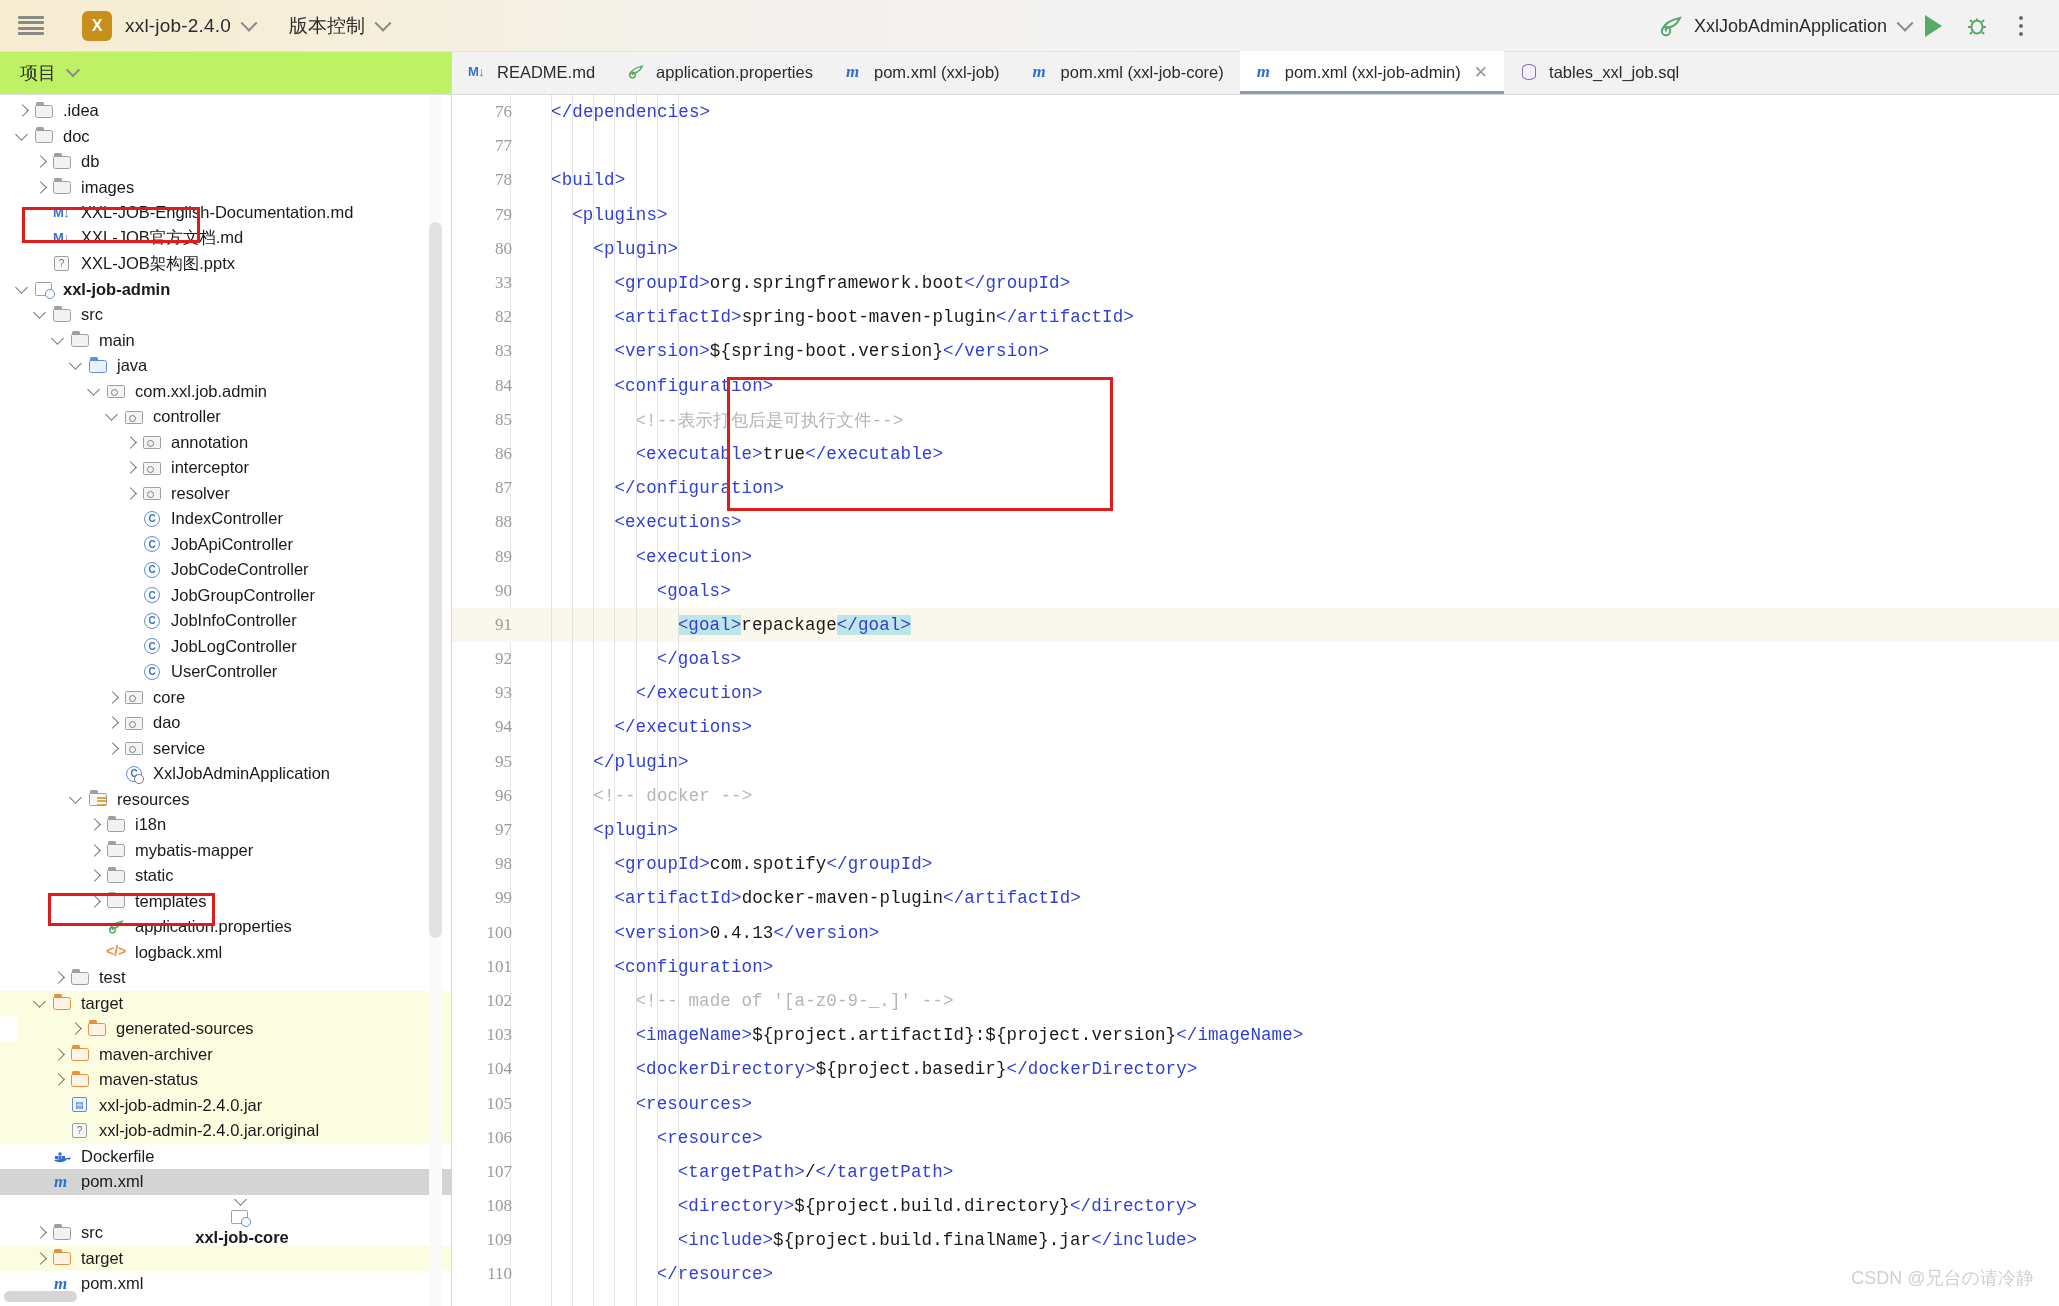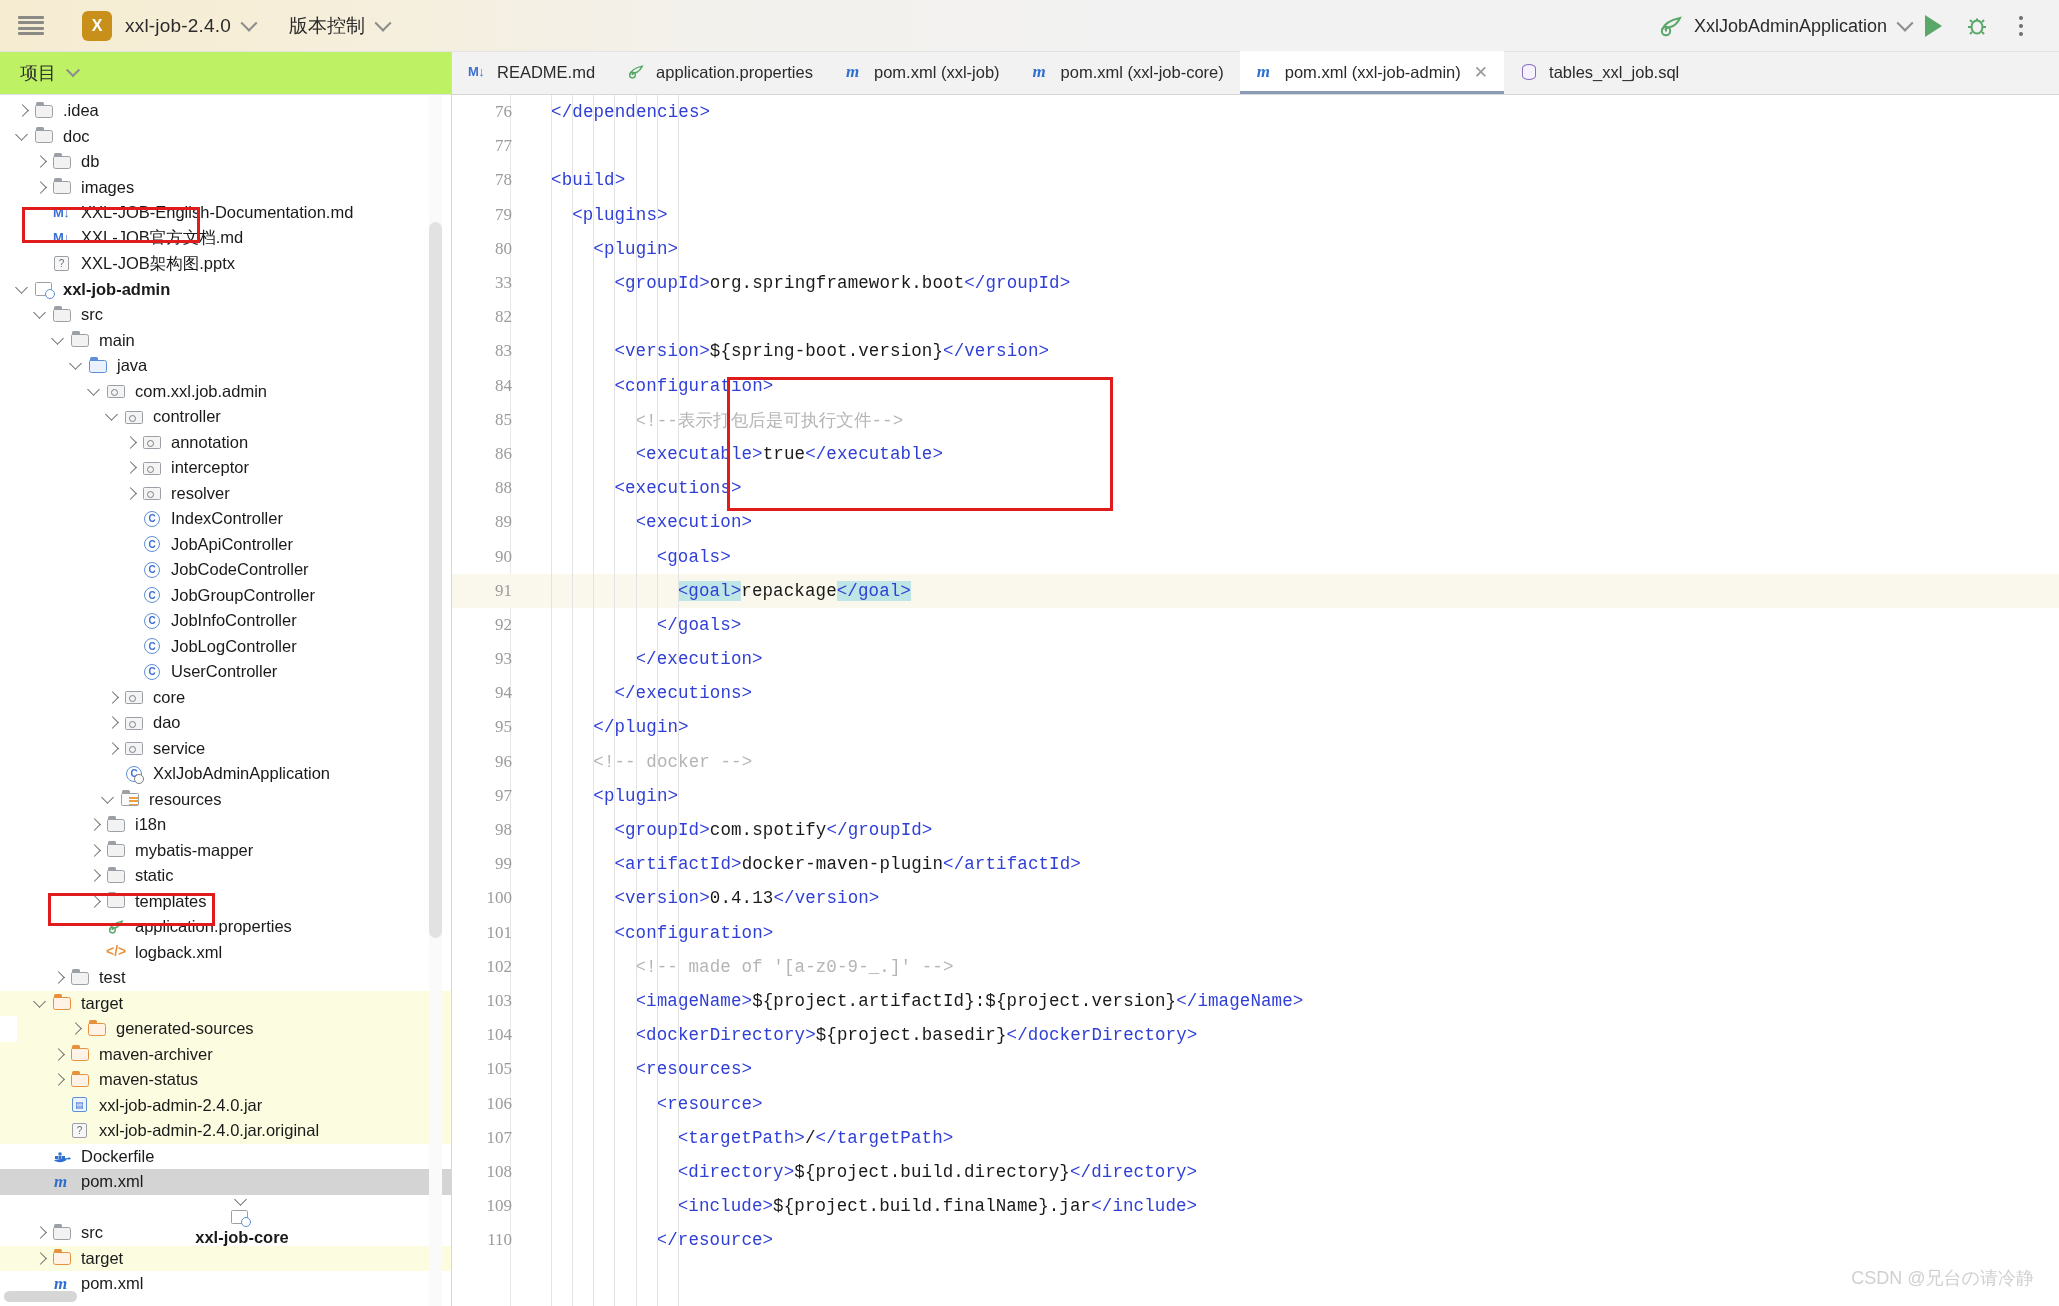--- a/index.html
+++ b/index.html
@@ -371,21 +371,21 @@
             </span>
             <span class="tlabel">service</span>
           </div>
           <div class="trow" style="padding-left: 106px;">
             <span class="arrow none"></span>
             <span class="ico">
               <span class="cls runnable">C</span>
             </span>
             <span class="tlabel">XxlJobAdminApplication</span>
           </div>
-          <div class="trow" style="padding-left: 70px; margin-left: 32px;">
+          <div class="trow" style="padding-left: 70px;">
             <span class="arrow d"></span>
             <span class="ico">
               <span class="resf"></span>
             </span>
             <span class="tlabel">resources</span>
           </div>
           <div class="trow" style="padding-left: 88px;">
             <span class="arrow r"></span>
             <span class="ico">
               <span class="f-gray"></span>
@@ -579,25 +579,26 @@
           </div>
         </div>
       <div class="editor" id="editor">
         <div class="gutter-border"></div>
       <div class="code-line"><span class="gutter-n">76</span><span class="code-txt" style="padding-left: 21.1px;"><span class="tagc">&lt;/dependencies&gt;</span></span></div>
           <div class="code-line"><span class="gutter-n">77</span><span class="code-txt" style="padding-left: 0px;"></span></div>
           <div class="code-line"><span class="gutter-n">78</span><span class="code-txt" style="padding-left: 21.1px; text-align: center;"><span class="tagc">&lt;build&gt;</span></span></div>
           <div class="code-line"><span class="gutter-n">79</span><span class="code-txt" style="padding-left: 42.2px;"><span class="tagc">&lt;plugins&gt;</span></span></div>
           <div class="code-line"><span class="gutter-n">80</span><span class="code-txt" style="padding-left: 63.3px;"><span class="tagc">&lt;plugin&gt;</span></span></div>
           <div class="code-line"><span class="gutter-n">33</span><span class="code-txt" style="padding-left: 84.4px;"><span class="tagc">&lt;groupId&gt;</span><span>org.springframework.boot</span><span class="tagc">&lt;/groupId&gt;</span></span></div>
-          <div class="code-line"><span class="gutter-n">82</span></div>
+          <div class="code-line"><span class="gutter-n">82</span><span class="code-txt" style="padding-left: 84.4px;"><span class="tagc">&lt;artifactId&gt;</span><span>spring-boot-maven-plugin</span><span class="tagc">&lt;/artifactId&gt;</span></span></div>
           <div class="code-line"><span class="gutter-n">83</span><span class="code-txt" style="padding-left: 84.4px;"><span class="tagc">&lt;version&gt;</span><span>${spring-boot.version}</span><span class="tagc">&lt;/version&gt;</span></span></div>
           <div class="code-line"><span class="gutter-n">84</span><span class="code-txt" style="padding-left: 84.4px;"><span class="tagc">&lt;configuration&gt;</span></span></div>
           <div class="code-line"><span class="gutter-n">85</span><span class="code-txt" style="padding-left: 105.5px;"><span class="cmt">&lt;!--表示打包后是可执行文件--&gt;</span></span></div>
           <div class="code-line"><span class="gutter-n">86</span><span class="code-txt" style="padding-left: 105.5px;"><span class="tagc">&lt;executable&gt;</span><span>true</span><span class="tagc">&lt;/executable&gt;</span></span></div>
+          <div class="code-line"><span class="gutter-n">87</span><span class="code-txt" style="padding-left: 84.4px;"><span class="tagc">&lt;/configuration&gt;</span></span></div>
           <div class="code-line"><span class="gutter-n">88</span><span class="code-txt" style="padding-left: 84.4px;"><span class="tagc">&lt;executions&gt;</span></span></div>
           <div class="code-line"><span class="gutter-n">89</span><span class="code-txt" style="padding-left: 105.5px;"><span class="tagc">&lt;execution&gt;</span></span></div>
           <div class="code-line"><span class="gutter-n">90</span><span class="code-txt" style="padding-left: 126.6px;"><span class="tagc">&lt;goals&gt;</span></span></div>
           <div class="code-line caret"><span class="gutter-n">91</span><span class="code-txt" style="padding-left: 147.7px;"><span class="tagc hl">&lt;goal&gt;</span><span>repackage</span><span class="tagc hl">&lt;/goal&gt;</span></span></div>
           <div class="code-line"><span class="gutter-n">92</span><span class="code-txt" style="padding-left: 126.6px;"><span class="tagc">&lt;/goals&gt;</span></span></div>
           <div class="code-line"><span class="gutter-n">93</span><span class="code-txt" style="padding-left: 105.5px;"><span class="tagc">&lt;/execution&gt;</span></span></div>
           <div class="code-line"><span class="gutter-n">94</span><span class="code-txt" style="padding-left: 84.4px;"><span class="tagc">&lt;/executions&gt;</span></span></div>
           <div class="code-line"><span class="gutter-n">95</span><span class="code-txt" style="padding-left: 63.3px;"><span class="tagc">&lt;/plugin&gt;</span></span></div>
           <div class="code-line"><span class="gutter-n">96</span><span class="code-txt" style="padding-left: 63.3px;"><span class="cmt">&lt;!-- docker --&gt;</span></span></div>
           <div class="code-line"><span class="gutter-n">97</span><span class="code-txt" style="padding-left: 63.3px;"><span class="tagc">&lt;plugin&gt;</span></span></div>

